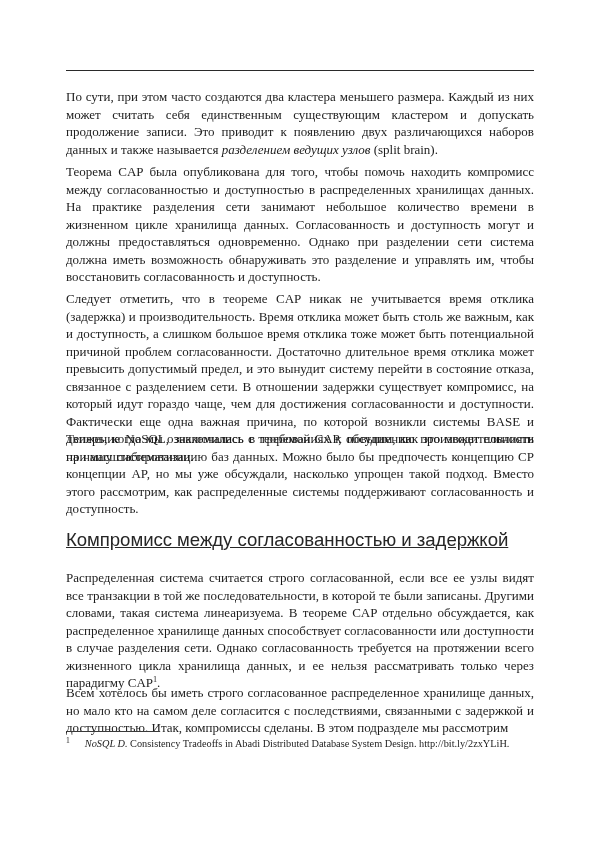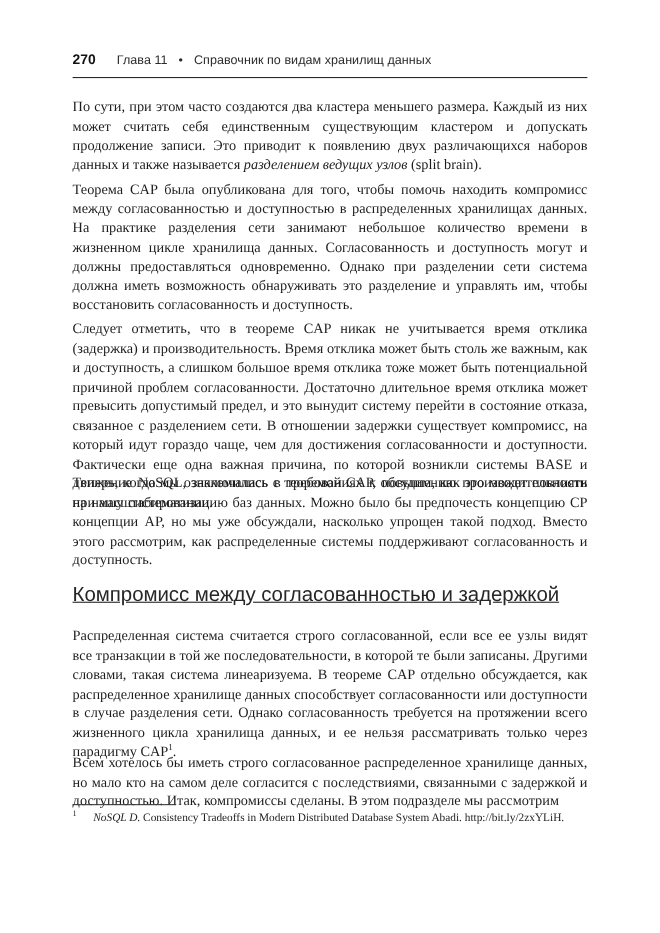--- a/index.html
+++ b/index.html
@@ -141,26 +141,20 @@
     line-height: 0;
     margin-right: 15px;
   }
   .footnote .author { font-style: italic; }
 </style>
 </head>
 <body>
 
 <div class="page">
 
-  <div class="runhead">
-    <span class="folio">270</span>
-    <span class="chapter">Глава 11</span>
-    <span class="sep">•</span>
-    <span class="title">Справочник по видам хранилищ данных</span>
-  </div>
 
   <div class="rule"></div>
 
   <div class="blk" style="top:88px;">
     <p class="body"><span>По сути, при этом часто создаются два кластера меньшего размера. Каждый из них может считать себя единственным существующим кластером и допускать продолжение записи. Это приводит к появлению двух различающихся наборов данных и также называется </span><span class="it">разделением ведущих узлов</span><span> (split brain).</span></p>
   </div>
 
   <div class="blk" style="top:163px;">
     <p class="body">Теорема CAP была опубликована для того, чтобы помочь находить компромисс между согласованностью и доступностью в распределенных хранилищах данных. На практике разделения сети занимают небольшое количество времени в жизненном цикле хранилища данных. Согласованность и доступность могут и должны предоставляться одновременно. Однако при разделении сети система должна иметь возможность обнаруживать это разделение и управлять им, чтобы восстановить согласованность и доступность.</p>
   </div>
@@ -177,15 +171,15 @@
 
   <div class="blk" style="top:569px;">
     <p class="body"><span>Распределенная система считается строго согласованной, если все ее узлы видят все транзакции в той же последовательности, в которой те были записаны. Другими словами, такая система линеаризуема. В теореме CAP отдельно обсуждается, как распределенное хранилище данных способствует согласованности или доступности в случае разделения сети. Однако согласованность требуется на протяжении всего жизненного цикла хранилища данных, и ее нельзя рассматривать только через парадигму CAP</span><sup class="fnmark">1</sup><span>.</span></p>
   </div>
 
   <div class="blk" style="top:684px;">
     <p class="body">Всем хотелось бы иметь строго согласованное распределенное хранилище данных, но мало кто на самом деле согласится с последствиями, связанными с задержкой и доступностью. Итак, компромиссы сделаны. В этом подразделе мы рассмотрим</p>
   </div>
 
   <div class="fn-rule"></div>
-  <div class="footnote"><span class="fnum">1</span><span class="author">NoSQL D.</span><span> Consistency Tradeoffs in Modern Distributed Database System Abadi. http://bit.ly/2zxYLiH.</span></div>
+  <div class="footnote"><span class="fnum">1</span><span class="author">NoSQL D.</span><span> Consistency Tradeoffs in Abadi Distributed Database System Design. http://bit.ly/2zxYLiH.</span></div>
 
 </div>
 
 </body></html>

